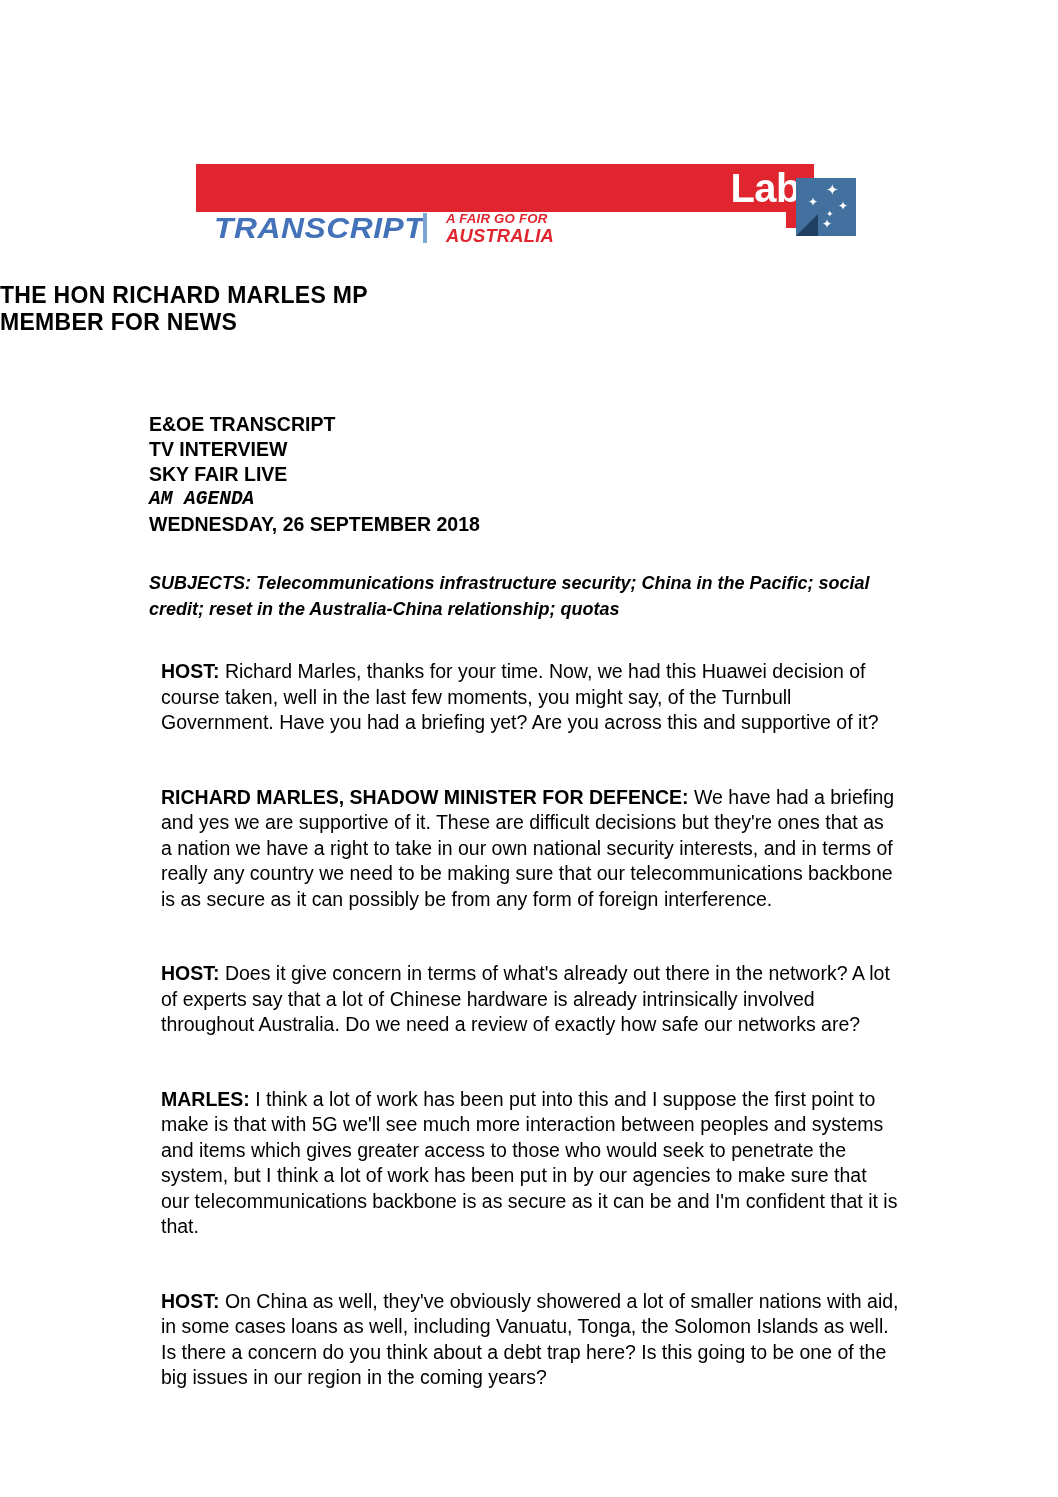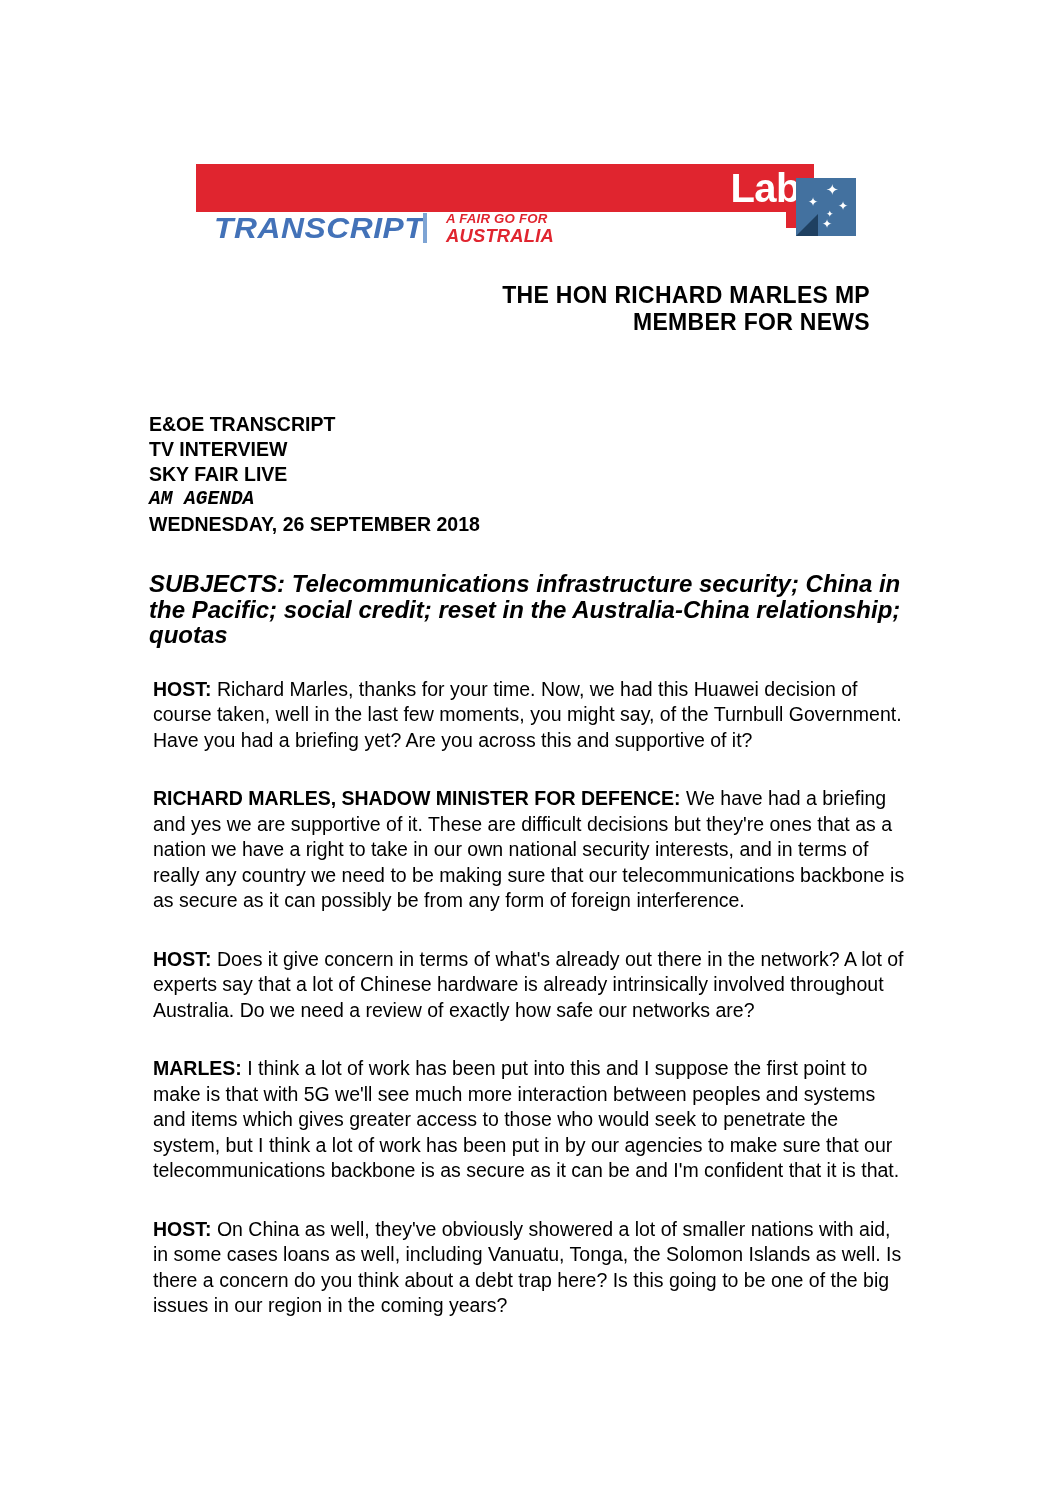--- a/index.html
+++ b/index.html
@@ -137,26 +137,25 @@
     line-height: 18px;
     display: block;
   }
 
   
   .title-block {
     position: absolute;
     left: 0;
     top: 282px;
     width: 850px;
-    text-align: right;
+    text-align: left;
     font-weight: bold;
     font-size: 23px;
     line-height: 27px;
     letter-spacing: 0.3px;
-    padding-left: 20px;
   }
   .title-block div { white-space: nowrap; }
 
   
   .body-col {
     position: absolute;
     left: 149px;
     top: 412px;
     width: 762px;
     font-size: 19.5px;
@@ -165,30 +164,30 @@
 
   .meta {
     font-weight: bold;
     font-size: 19.5px;
     line-height: 25px;
     margin: 0 0 0 0;
   }
   .meta .ital { font-style: italic; font-family: Liberation Mono, monospace; }
 
   p.para {
-    margin: 4px;
+    margin: 12px;
     padding: 0;
   }
   .gap-subjects { height: 34px; }
   .gap-para { height: 25px; }
 
   .subjects {
     font-weight: bold;
     font-style: italic;
-    font-size: 24px;
+    font-size: 18px;
     line-height: 25.5px;
     margin: 0;
   }
 
   .spk { font-weight: bold; }
 </style>
 </head>
 <body>
 
 <div class="page">

